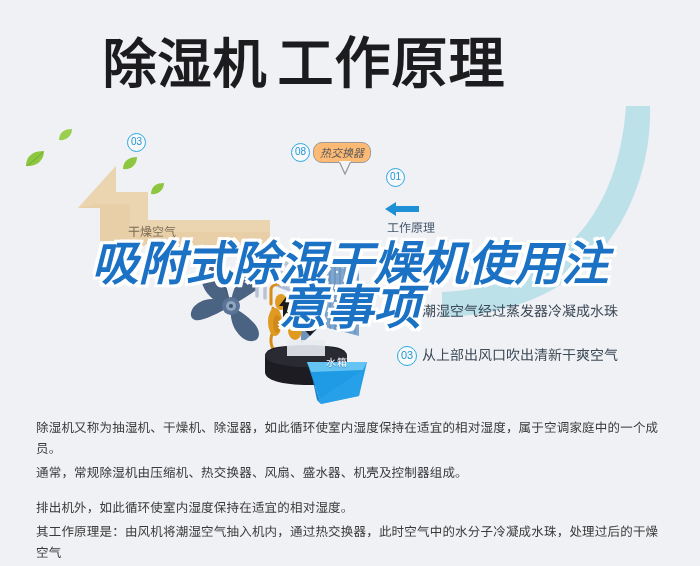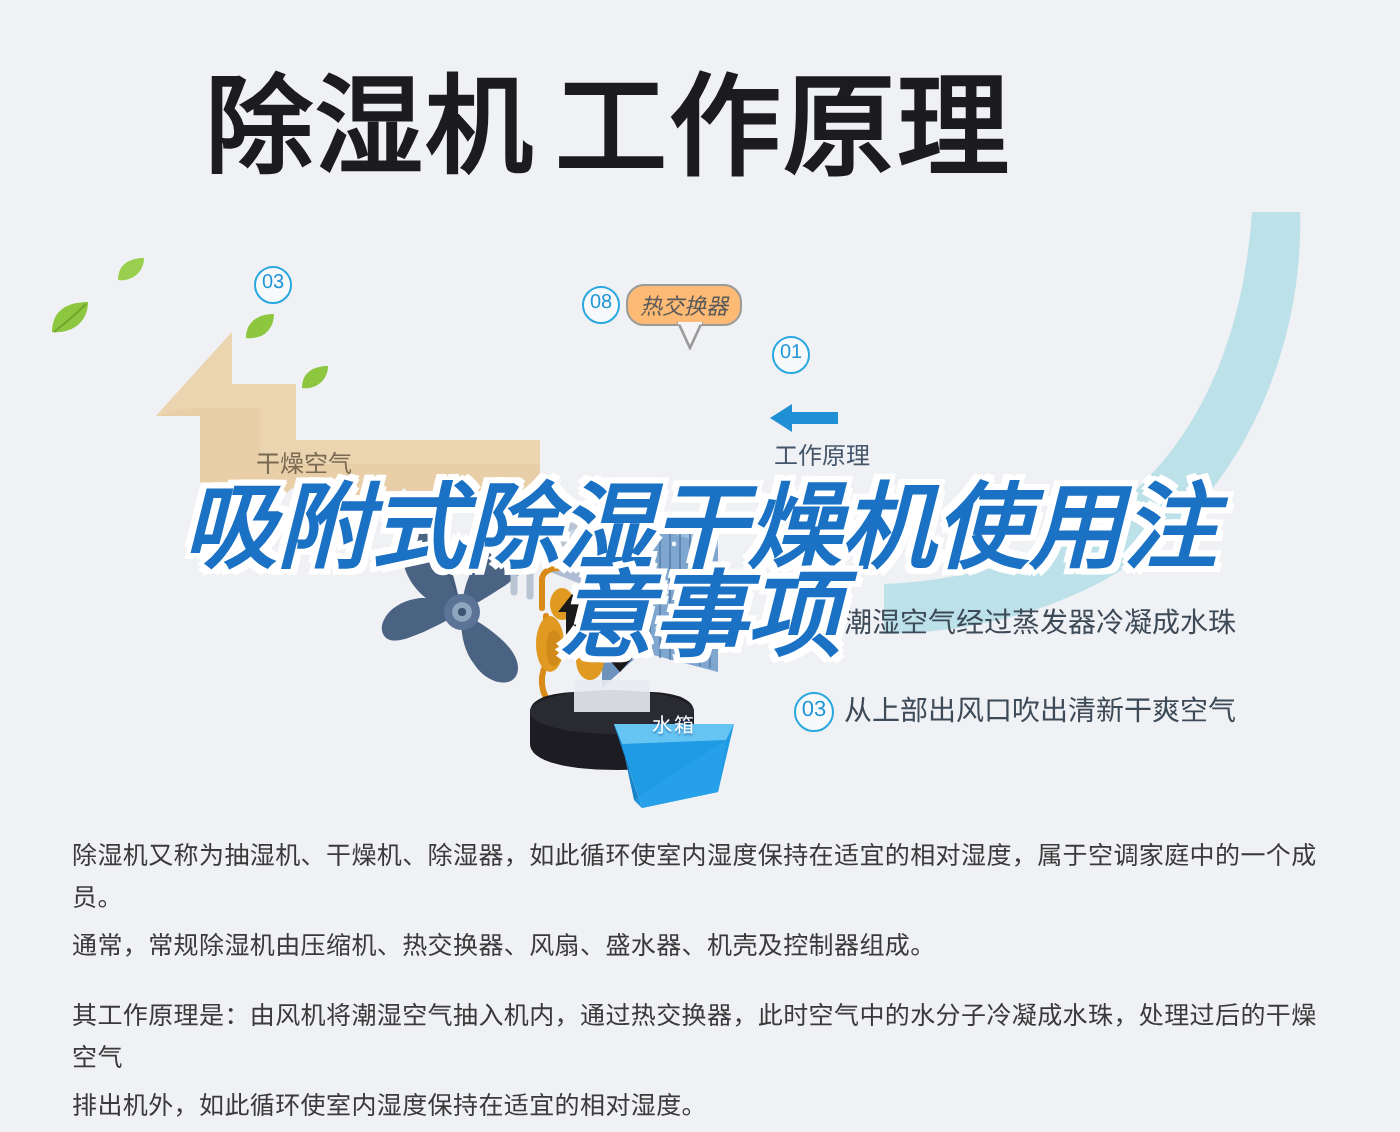--- a/index.html
+++ b/index.html
@@ -364,17 +364,17 @@
     <span>潮湿空气经过蒸发器冷凝成水珠</span>
   </div>
   <div class="cap cap-03">
     <span class="badge">03</span><span>从上部出风口吹出清新干爽空气</span>
   </div>
 
   <div class="body-copy">
     <p>除湿机又称为抽湿机、干燥机、除湿器，如此循环使室内湿度保持在适宜的相对湿度，属于空调家庭中的一个成员。</p>
     <p>通常，常规除湿机由压缩机、热交换器、风扇、盛水器、机壳及控制器组成。</p>
     <div class="gap"></div>
+    <p>排出机外，如此循环使室内湿度保持在适宜的相对湿度。</p>
     <p>其工作原理是：由风机将潮湿空气抽入机内，通过热交换器，此时空气中的水分子冷凝成水珠，处理过后的干燥空气</p>
-    <p>排出机外，如此循环使室内湿度保持在适宜的相对湿度。</p>
   </div>
 
 </div>
 
 </body></html>

